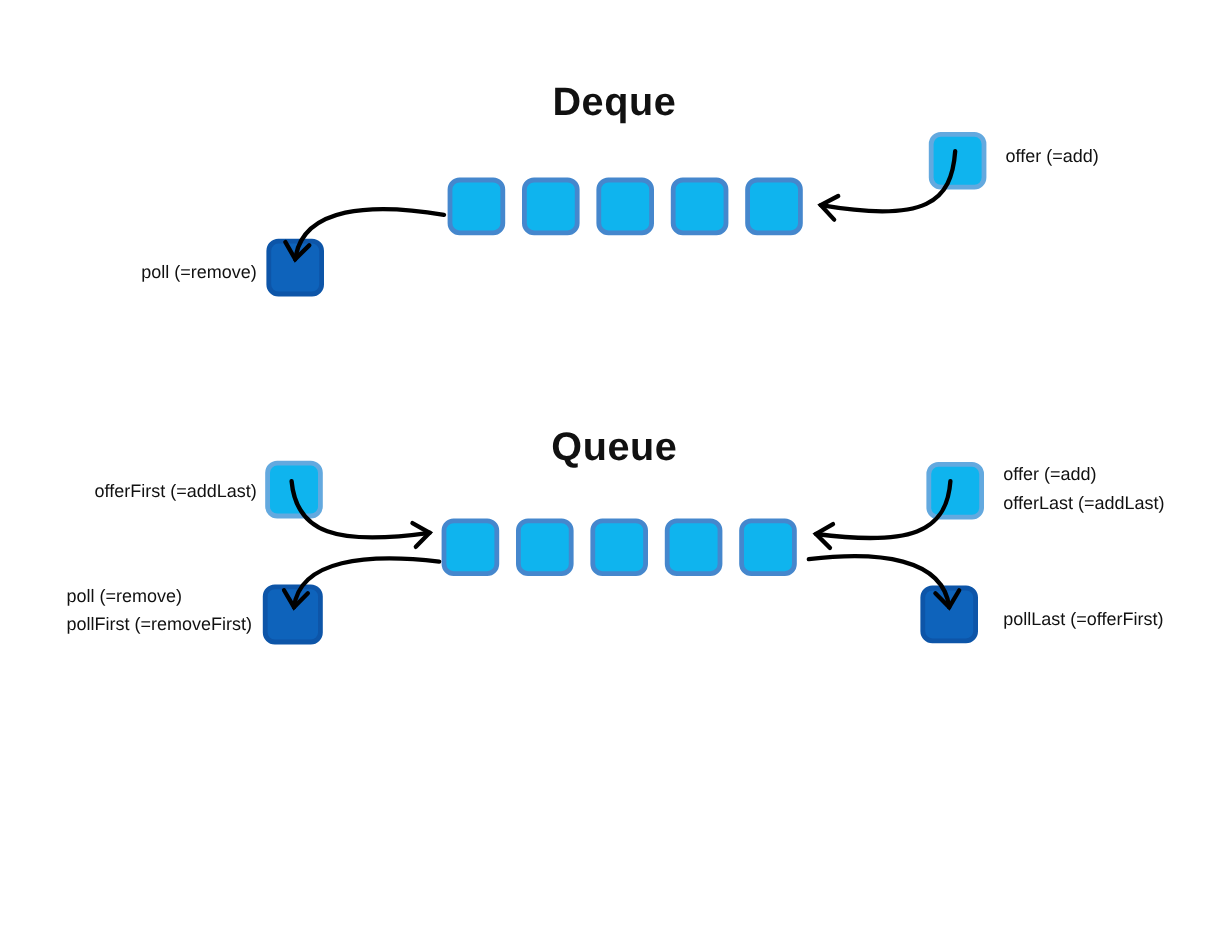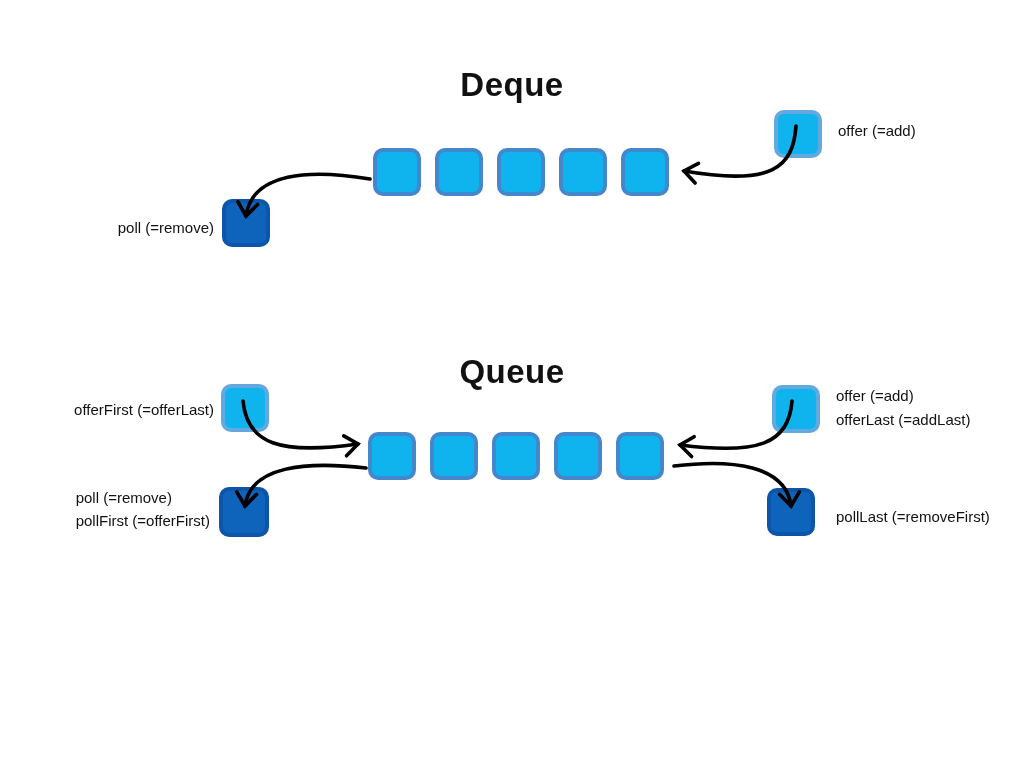--- a/index.html
+++ b/index.html
@@ -90,36 +90,36 @@
 
   <div class="cell-row" id="deque-row">
       <div class="cell"></div>
       <div class="cell"></div>
       <div class="cell"></div>
       <div class="cell"></div>
       <div class="cell"></div>
     </div>
 
   <div class="endpoint light" id="d-offer-first-square"></div>
-  <div class="label right-align" id="d-offer-first-label">offerFirst (=offerLast)</div>
+  <div class="label right-align" id="d-offer-first-label">offerFirst (=addLast)</div>
 
   <div class="endpoint dark" id="d-poll-square"></div>
   <div class="label right-align" id="d-poll-label">
     <div>poll (=remove)</div>
-    <div>pollFirst (=offerFirst)</div>
+    <div>pollFirst (=removeFirst)</div>
   </div>
 
   <div class="endpoint light" id="d-offer-square"></div>
   <div class="label" id="d-offer-label">
     <div>offer (=add)</div>
     <div>offerLast (=addLast)</div>
   </div>
 
   <div class="endpoint dark" id="d-poll-last-square"></div>
-  <div class="label" id="d-poll-last-label">pollLast (=removeFirst)</div>
+  <div class="label" id="d-poll-last-label">pollLast (=offerFirst)</div>
 
   <svg id="arrows" viewBox="0 0 1024 784" xmlns="http://www.w3.org/2000/svg">
     <defs>
       <marker id="ah" viewBox="-16 -14 20 28" refX="0" refY="0" markerWidth="20" markerHeight="28" orient="auto" markerUnits="userSpaceOnUse">
         <path d="M -13 -10 L 0 0 L -13 10" fill="none" stroke="#000" stroke-width="3.6" stroke-linecap="round"></path>
       </marker>
     </defs>
     <path d="M 796 126 C 793 168 772 186 684 171" marker-end="url(#ah)"></path>
     <path d="M 370 179 C 310 169 252 172 246 216" marker-end="url(#ah)"></path>
     <path d="M 243 401 C 247 444 280 455 358 444" marker-end="url(#ah)"></path>

